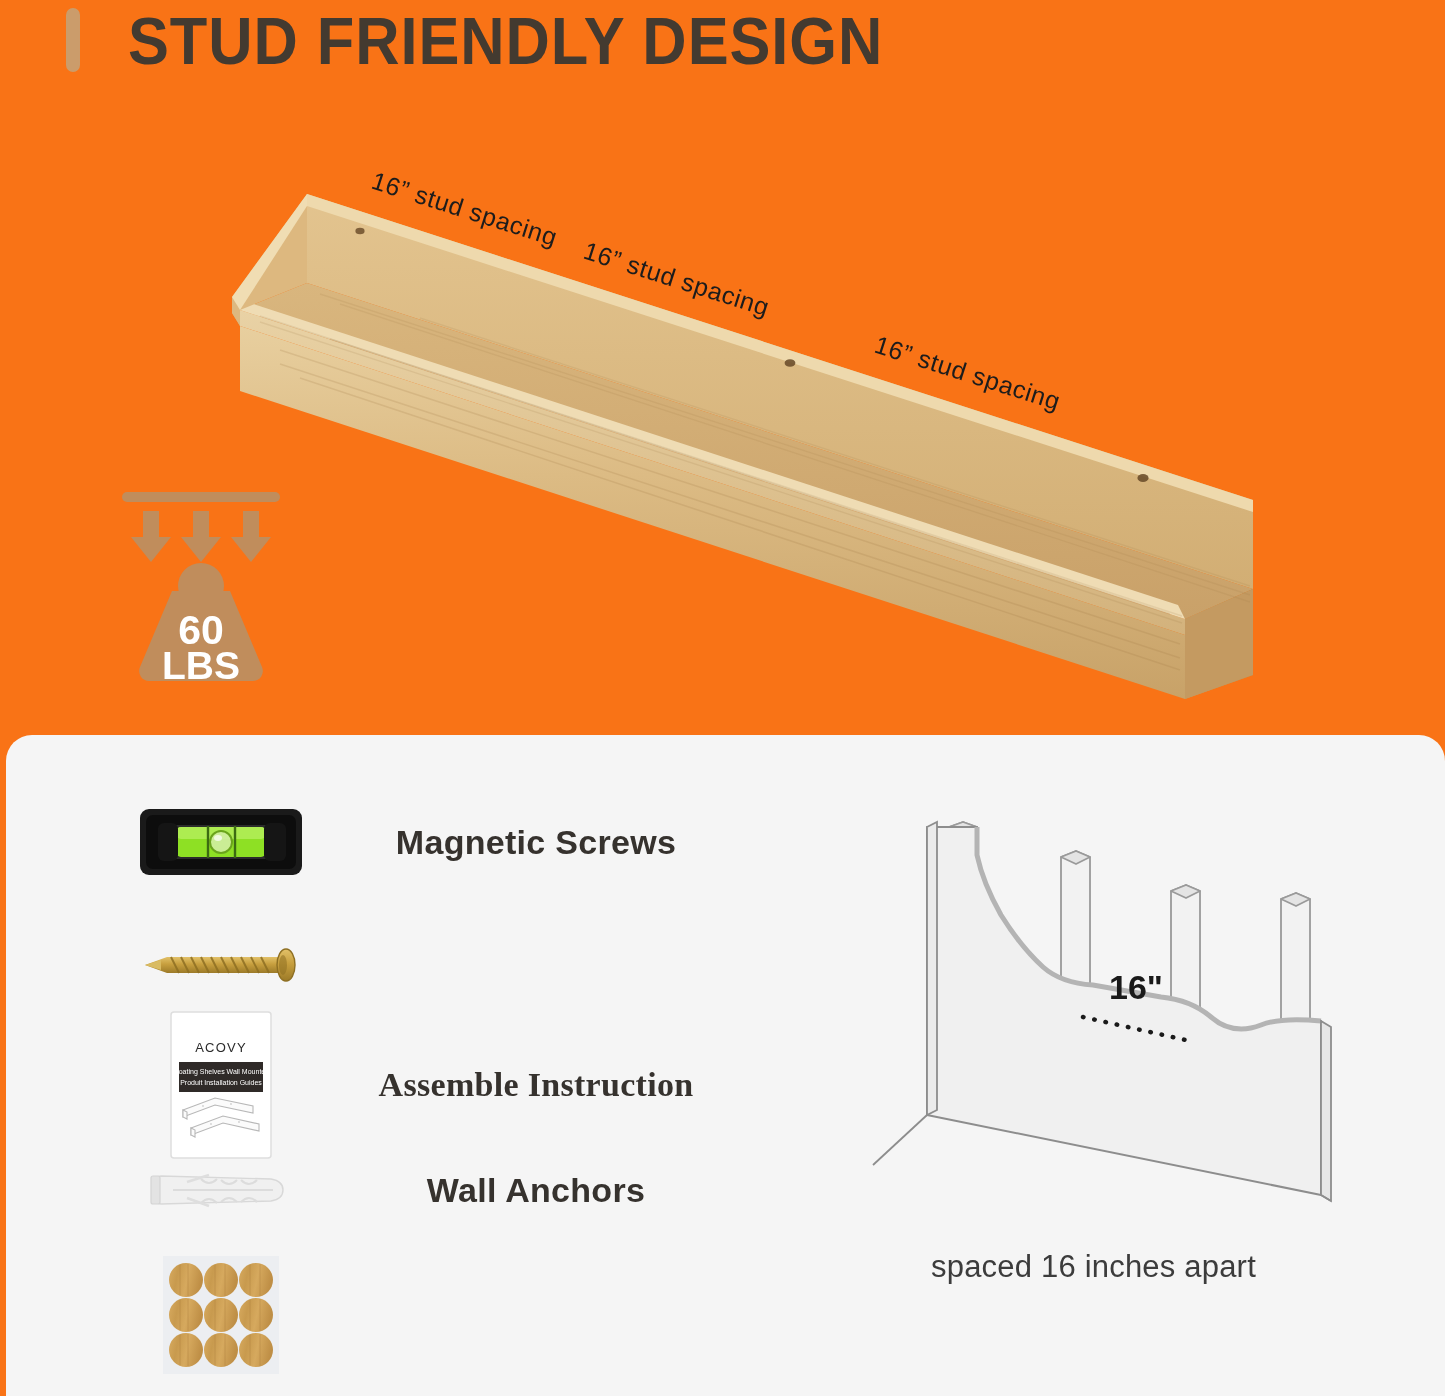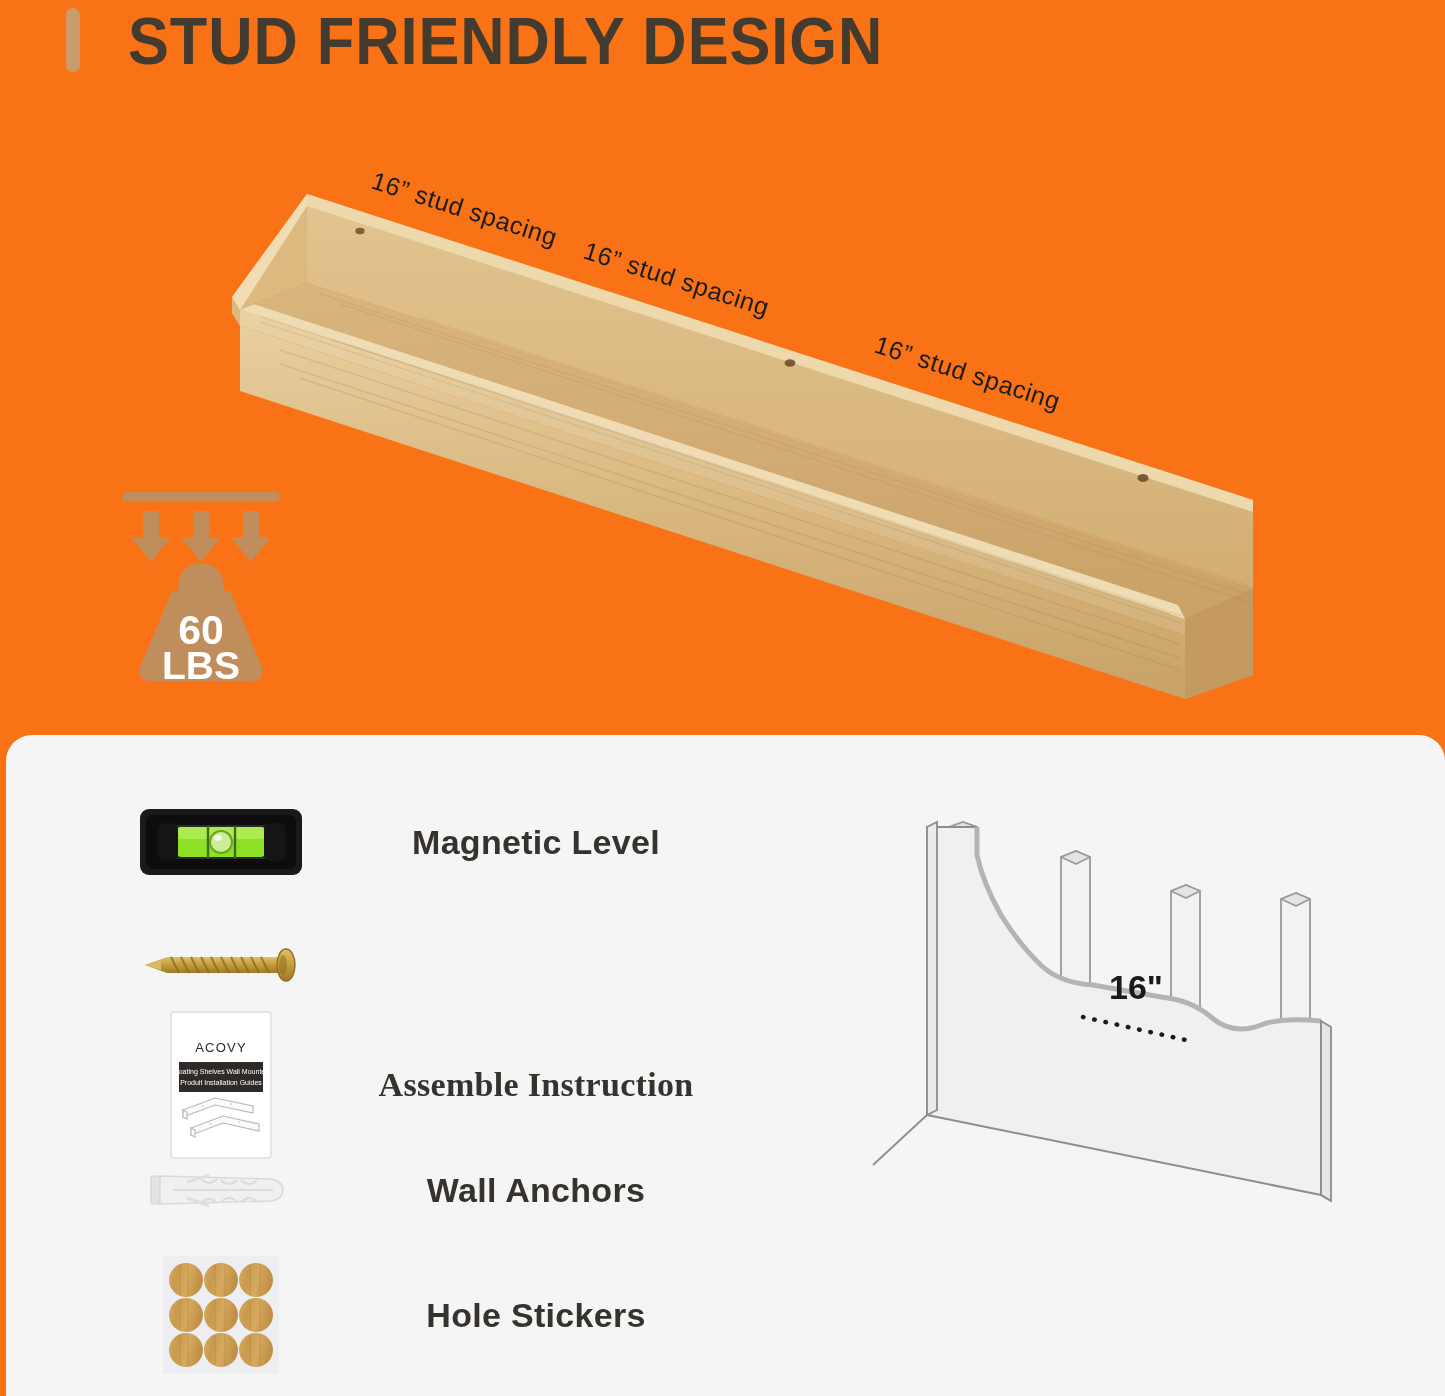--- a/index.html
+++ b/index.html
@@ -283,21 +283,21 @@
             <rect x="40" y="24" width="90" height="12" rx="5" fill="#b7f060" opacity="0.75"></rect>
             <rect x="22" y="20" width="20" height="38" rx="6" fill="#151515"></rect>
             <rect x="128" y="20" width="22" height="38" rx="6" fill="#151515"></rect>
             <line x1="72" y1="23" x2="72" y2="55" stroke="#3c6b12" stroke-width="2.4"></line>
             <line x1="99" y1="23" x2="99" y2="55" stroke="#3c6b12" stroke-width="2.4"></line>
             <circle cx="85" cy="39" r="11" fill="#cfeea0" opacity="0.92"></circle>
             <circle cx="85" cy="39" r="11" fill="none" stroke="#6aa41c" stroke-width="2"></circle>
             <ellipse cx="82" cy="35" rx="4" ry="3" fill="#ffffff" opacity="0.7"></ellipse>
           </svg>
         </div>
-        <div class="acc-label">Magnetic Level</div>
+        <div class="acc-label">Magnetic Screws</div>
       </div>
 
       <div class="acc-row" style="top:175px;">
         <div class="acc-icon">
           <svg width="180" height="60" viewBox="0 0 180 60">
             <defs>
               <linearGradient id="brass" x1="0" y1="0" x2="0" y2="1">
                 <stop offset="0%" stop-color="#e2c169"></stop>
                 <stop offset="45%" stop-color="#c79f3e"></stop>
                 <stop offset="100%" stop-color="#9c7a28"></stop>
@@ -415,21 +415,20 @@
                 <line x1="99" y1="45" x2="99" y2="77"></line>
               <line x1="19" y1="81" x2="19" y2="111"></line>
                 <line x1="27" y1="80" x2="27" y2="112"></line>
               <line x1="54" y1="81" x2="54" y2="111"></line>
                 <line x1="64" y1="80" x2="64" y2="112"></line>
               <line x1="89" y1="81" x2="89" y2="111"></line>
                 <line x1="99" y1="80" x2="99" y2="112"></line>
             </g>
           </svg>
         </div>
-        <div class="acc-label" style="height:140px;">Hole Stickers</div>
       </div>
     </div>
 
     <div id="stud-diagram">
       <svg width="500" height="440" viewBox="0 0 500 440">
         <g fill="#f2f2f2" stroke="#9a9a9a" stroke-width="1.8" stroke-linejoin="round">
 
           <g>
             <path d="M 200,62 L 215,56 L 229,62 L 229,242 L 215,248 L 200,242 Z"></path>
             <path d="M 200,62 L 215,56 L 229,62 L 215,69 Z" fill="#e4e4e4"></path>
@@ -482,16 +481,17 @@
         </g>
 
         <g>
           <line x1="222" y1="222" x2="329" y2="246" stroke="#1a1a1a" stroke-width="4.5" stroke-linecap="round" stroke-dasharray="0.5 11"></line>
           <text class="stud-dim-text" x="248" y="204">16"</text>
         </g>
       </svg>
     </div>
 
     <div id="stud-caption">
+      <div>spaced 16 inches apart</div>
     </div>
 
   </div>
 </div>
 
 </body></html>

